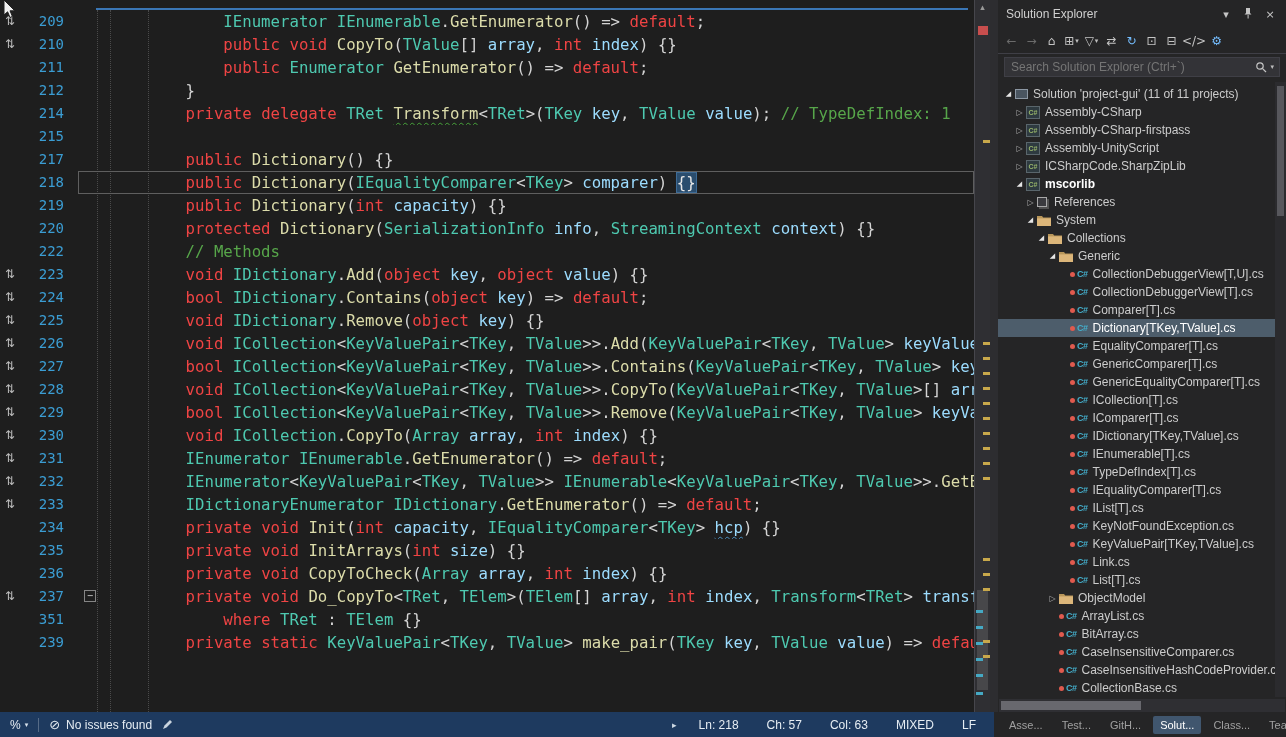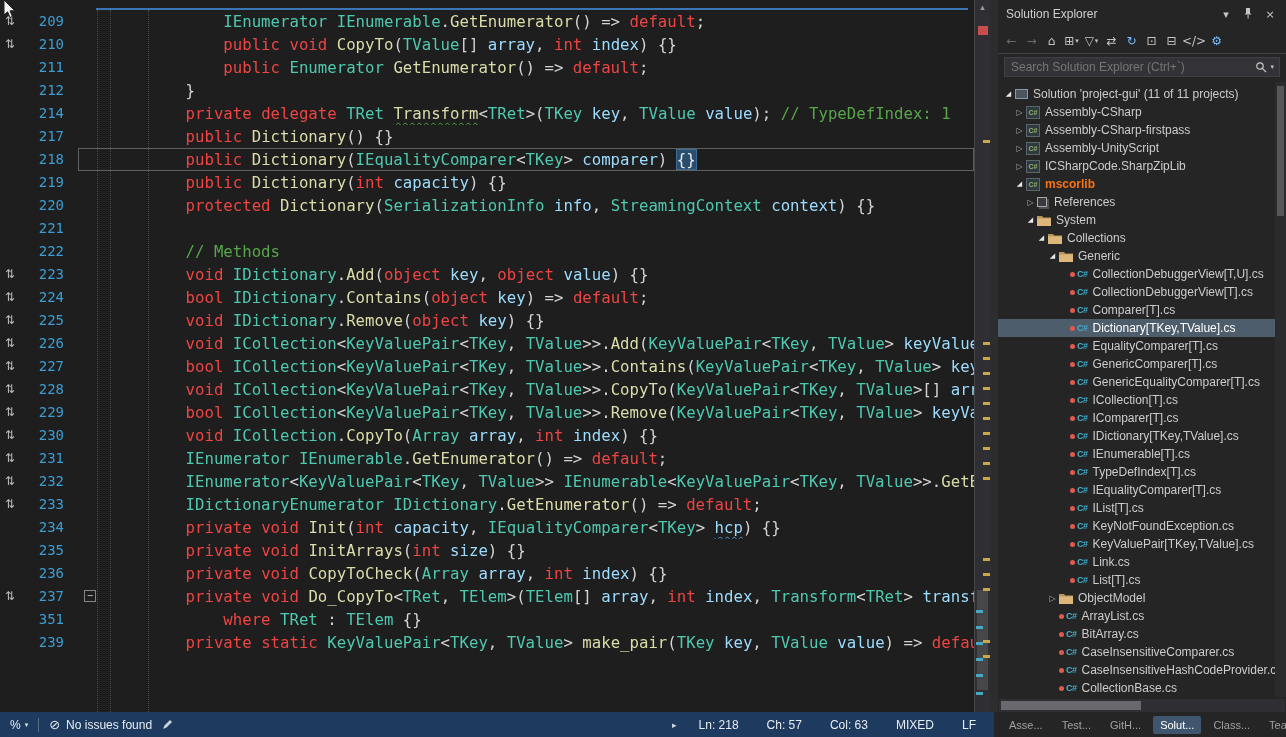--- a/index.html
+++ b/index.html
@@ -53,21 +53,21 @@
   .tbtn.blue{color:#75BEFF}
   .tcaret{font-size:7px;color:#BDBDBD;margin-left:1px;font-family:"DejaVu Sans",sans-serif}
   .searchrow{height:26px;padding:3px 6px}
   .searchbox{display:flex;align-items:center;height:20px;background:#333337;border:1px solid #3F3F46}
   .searchbox input{flex:1;min-width:0;background:transparent;border:0;outline:0;color:#9A9A9A;
     font-size:12px;padding:0 6px;font-family:"Liberation Sans",sans-serif}
   .searchbox .mag{display:flex;align-items:center;gap:2px;padding-right:5px}
   .tree{flex:1;position:relative;overflow:hidden;padding-top:5px}
   .trow{display:flex;align-items:center;height:18px;font-size:12px;color:#CCCCCC;white-space:nowrap}
   .trow.sel{background:#4D5D6B;color:#FFFFFF}
-  .trow.bold .tlabel{font-weight:bold;color:#f97316}
+  .trow.bold .tlabel{font-weight:bold;color:#ffffff}
   .texp{width:13px;flex:none;text-align:center;font-size:8px;color:#ABABAB;
     font-family:"DejaVu Sans",sans-serif}
   .texp.open{font-size:7px;color:#E6E6E6}
   .ticon{flex:none;margin-right:5px;display:inline-flex;align-items:center;justify-content:center}
   .fico{gap:2px}
   .fdot{width:5px;height:5px;border-radius:50%;background:#E05A4E;display:inline-block}
   .fcs{font-size:9px;font-weight:bold;color:#44AECB;letter-spacing:-.5px}
   .pico{width:14px;height:13px;background:#2E3A40;border:1px solid #5A666C}
   .pcs{font-size:7px;color:#97B46A;font-weight:bold}
   .sico{width:13px;height:10px;background:#4A5560;border:1px solid #8C97A3}
@@ -104,25 +104,25 @@
         <div class="topline"></div>
         <div class="iguide" style="left:97px"></div>
         <div class="iguide" style="left:110px"></div>
         <div class="iguide" style="left:148px"></div>
         <div class="code-lines">
             <div class="code-row"><div class="glyph-margin">⇅</div><div class="lnum">209</div><div class="line-body"><span class="line-tokens"><span class="tk-o">            </span><span class="tk-t">IEnumerator</span><span class="tk-o"> </span><span class="tk-t">IEnumerable</span><span class="tk-o">.</span><span class="tk-m">GetEnumerator</span><span class="tk-o">() =&gt; </span><span class="tk-k">default</span><span class="tk-o">;</span></span></div></div>
             <div class="code-row"><div class="glyph-margin">⇅</div><div class="lnum">210</div><div class="line-body"><span class="line-tokens"><span class="tk-o">            </span><span class="tk-k">public</span><span class="tk-o"> </span><span class="tk-k">void</span><span class="tk-o"> </span><span class="tk-m">CopyTo</span><span class="tk-o">(</span><span class="tk-t">TValue</span><span class="tk-o">[] </span><span class="tk-p">array</span><span class="tk-o">, </span><span class="tk-k">int</span><span class="tk-o"> </span><span class="tk-p">index</span><span class="tk-o">) {}</span></span></div></div>
             <div class="code-row"><div class="glyph-margin"></div><div class="lnum">211</div><div class="line-body"><span class="line-tokens"><span class="tk-o">            </span><span class="tk-k">public</span><span class="tk-o"> </span><span class="tk-t">Enumerator</span><span class="tk-o"> </span><span class="tk-m">GetEnumerator</span><span class="tk-o">() =&gt; </span><span class="tk-k">default</span><span class="tk-o">;</span></span></div></div>
             <div class="code-row"><div class="glyph-margin"></div><div class="lnum">212</div><div class="line-body"><span class="line-tokens"><span class="tk-o">        }</span></span></div></div>
             <div class="code-row"><div class="glyph-margin"></div><div class="lnum">214</div><div class="line-body"><span class="line-tokens"><span class="tk-o">        </span><span class="tk-k">private</span><span class="tk-o"> </span><span class="tk-k">delegate</span><span class="tk-o"> </span><span class="tk-t">TRet</span><span class="tk-o"> </span><span class="tk-msq">Transform</span><span class="tk-o">&lt;</span><span class="tk-t">TRet</span><span class="tk-o">&gt;(</span><span class="tk-t">TKey</span><span class="tk-o"> </span><span class="tk-p">key</span><span class="tk-o">, </span><span class="tk-t">TValue</span><span class="tk-o"> </span><span class="tk-p">value</span><span class="tk-o">); </span><span class="tk-c">// TypeDefIndex: 1</span></span></div></div>
+            <div class="code-row"><div class="glyph-margin"></div><div class="lnum">215</div><div class="line-body"><span class="line-tokens"></span></div></div>
             <div class="code-row"><div class="glyph-margin"></div><div class="lnum">217</div><div class="line-body"><span class="line-tokens"><span class="tk-o">        </span><span class="tk-k">public</span><span class="tk-o"> </span><span class="tk-m">Dictionary</span><span class="tk-o">() {}</span></span></div></div>
             <div class="code-row current"><div class="glyph-margin"></div><div class="lnum">218</div><div class="line-body"><span class="line-tokens"><span class="tk-o">        </span><span class="tk-k">public</span><span class="tk-o"> </span><span class="tk-m">Dictionary</span><span class="tk-o">(</span><span class="tk-t">IEqualityComparer</span><span class="tk-o">&lt;</span><span class="tk-t">TKey</span><span class="tk-o">&gt; </span><span class="tk-p">comparer</span><span class="tk-o">) </span><span class="tk-hl">{}</span></span></div></div>
             <div class="code-row"><div class="glyph-margin"></div><div class="lnum">219</div><div class="line-body"><span class="line-tokens"><span class="tk-o">        </span><span class="tk-k">public</span><span class="tk-o"> </span><span class="tk-m">Dictionary</span><span class="tk-o">(</span><span class="tk-k">int</span><span class="tk-o"> </span><span class="tk-p">capacity</span><span class="tk-o">) {}</span></span></div></div>
             <div class="code-row"><div class="glyph-margin"></div><div class="lnum">220</div><div class="line-body"><span class="line-tokens"><span class="tk-o">        </span><span class="tk-k">protected</span><span class="tk-o"> </span><span class="tk-m">Dictionary</span><span class="tk-o">(</span><span class="tk-t">SerializationInfo</span><span class="tk-o"> </span><span class="tk-p">info</span><span class="tk-o">, </span><span class="tk-t">StreamingContext</span><span class="tk-o"> </span><span class="tk-p">context</span><span class="tk-o">) {}</span></span></div></div>
-            <div class="code-row"><div class="glyph-margin"></div><div class="lnum">221</div><div class="line-body"><span class="line-tokens"></span></div></div>
             <div class="code-row"><div class="glyph-margin"></div><div class="lnum">222</div><div class="line-body"><span class="line-tokens"><span class="tk-o">        </span><span class="tk-c">// Methods</span></span></div></div>
             <div class="code-row"><div class="glyph-margin">⇅</div><div class="lnum">223</div><div class="line-body"><span class="line-tokens"><span class="tk-o">        </span><span class="tk-k">void</span><span class="tk-o"> </span><span class="tk-t">IDictionary</span><span class="tk-o">.</span><span class="tk-m">Add</span><span class="tk-o">(</span><span class="tk-k">object</span><span class="tk-o"> </span><span class="tk-p">key</span><span class="tk-o">, </span><span class="tk-k">object</span><span class="tk-o"> </span><span class="tk-p">value</span><span class="tk-o">) {}</span></span></div></div>
             <div class="code-row"><div class="glyph-margin">⇅</div><div class="lnum">224</div><div class="line-body"><span class="line-tokens"><span class="tk-o">        </span><span class="tk-k">bool</span><span class="tk-o"> </span><span class="tk-t">IDictionary</span><span class="tk-o">.</span><span class="tk-m">Contains</span><span class="tk-o">(</span><span class="tk-k">object</span><span class="tk-o"> </span><span class="tk-p">key</span><span class="tk-o">) =&gt; </span><span class="tk-k">default</span><span class="tk-o">;</span></span></div></div>
             <div class="code-row"><div class="glyph-margin">⇅</div><div class="lnum">225</div><div class="line-body"><span class="line-tokens"><span class="tk-o">        </span><span class="tk-k">void</span><span class="tk-o"> </span><span class="tk-t">IDictionary</span><span class="tk-o">.</span><span class="tk-m">Remove</span><span class="tk-o">(</span><span class="tk-k">object</span><span class="tk-o"> </span><span class="tk-p">key</span><span class="tk-o">) {}</span></span></div></div>
             <div class="code-row"><div class="glyph-margin">⇅</div><div class="lnum">226</div><div class="line-body"><span class="line-tokens"><span class="tk-o">        </span><span class="tk-k">void</span><span class="tk-o"> </span><span class="tk-t">ICollection</span><span class="tk-o">&lt;</span><span class="tk-t">KeyValuePair</span><span class="tk-o">&lt;</span><span class="tk-t">TKey</span><span class="tk-o">, </span><span class="tk-t">TValue</span><span class="tk-o">&gt;&gt;.</span><span class="tk-m">Add</span><span class="tk-o">(</span><span class="tk-t">KeyValuePair</span><span class="tk-o">&lt;</span><span class="tk-t">TKey</span><span class="tk-o">, </span><span class="tk-t">TValue</span><span class="tk-o">&gt; </span><span class="tk-p">keyValuePair</span></span></div></div>
             <div class="code-row"><div class="glyph-margin">⇅</div><div class="lnum">227</div><div class="line-body"><span class="line-tokens"><span class="tk-o">        </span><span class="tk-k">bool</span><span class="tk-o"> </span><span class="tk-t">ICollection</span><span class="tk-o">&lt;</span><span class="tk-t">KeyValuePair</span><span class="tk-o">&lt;</span><span class="tk-t">TKey</span><span class="tk-o">, </span><span class="tk-t">TValue</span><span class="tk-o">&gt;&gt;.</span><span class="tk-m">Contains</span><span class="tk-o">(</span><span class="tk-t">KeyValuePair</span><span class="tk-o">&lt;</span><span class="tk-t">TKey</span><span class="tk-o">, </span><span class="tk-t">TValue</span><span class="tk-o">&gt; </span><span class="tk-p">keyValuePair</span></span></div></div>
             <div class="code-row"><div class="glyph-margin">⇅</div><div class="lnum">228</div><div class="line-body"><span class="line-tokens"><span class="tk-o">        </span><span class="tk-k">void</span><span class="tk-o"> </span><span class="tk-t">ICollection</span><span class="tk-o">&lt;</span><span class="tk-t">KeyValuePair</span><span class="tk-o">&lt;</span><span class="tk-t">TKey</span><span class="tk-o">, </span><span class="tk-t">TValue</span><span class="tk-o">&gt;&gt;.</span><span class="tk-m">CopyTo</span><span class="tk-o">(</span><span class="tk-t">KeyValuePair</span><span class="tk-o">&lt;</span><span class="tk-t">TKey</span><span class="tk-o">, </span><span class="tk-t">TValue</span><span class="tk-o">&gt;[] </span><span class="tk-p">array</span></span></div></div>
             <div class="code-row"><div class="glyph-margin">⇅</div><div class="lnum">229</div><div class="line-body"><span class="line-tokens"><span class="tk-o">        </span><span class="tk-k">bool</span><span class="tk-o"> </span><span class="tk-t">ICollection</span><span class="tk-o">&lt;</span><span class="tk-t">KeyValuePair</span><span class="tk-o">&lt;</span><span class="tk-t">TKey</span><span class="tk-o">, </span><span class="tk-t">TValue</span><span class="tk-o">&gt;&gt;.</span><span class="tk-m">Remove</span><span class="tk-o">(</span><span class="tk-t">KeyValuePair</span><span class="tk-o">&lt;</span><span class="tk-t">TKey</span><span class="tk-o">, </span><span class="tk-t">TValue</span><span class="tk-o">&gt; </span><span class="tk-p">keyValuePair</span></span></div></div>
             <div class="code-row"><div class="glyph-margin">⇅</div><div class="lnum">230</div><div class="line-body"><span class="line-tokens"><span class="tk-o">        </span><span class="tk-k">void</span><span class="tk-o"> </span><span class="tk-t">ICollection</span><span class="tk-o">.</span><span class="tk-m">CopyTo</span><span class="tk-o">(</span><span class="tk-t">Array</span><span class="tk-o"> </span><span class="tk-p">array</span><span class="tk-o">, </span><span class="tk-k">int</span><span class="tk-o"> </span><span class="tk-p">index</span><span class="tk-o">) {}</span></span></div></div>
             <div class="code-row"><div class="glyph-margin">⇅</div><div class="lnum">231</div><div class="line-body"><span class="line-tokens"><span class="tk-o">        </span><span class="tk-t">IEnumerator</span><span class="tk-o"> </span><span class="tk-t">IEnumerable</span><span class="tk-o">.</span><span class="tk-m">GetEnumerator</span><span class="tk-o">() =&gt; </span><span class="tk-k">default</span><span class="tk-o">;</span></span></div></div>

